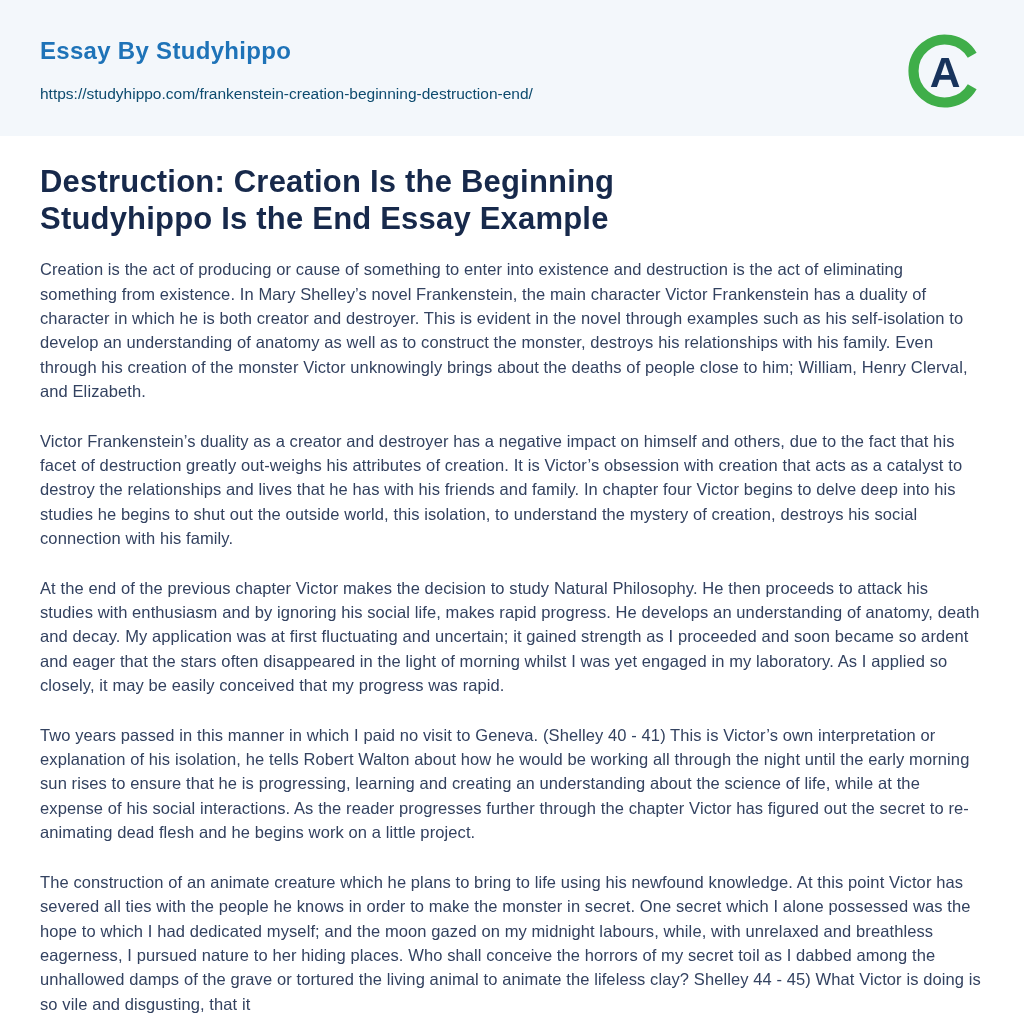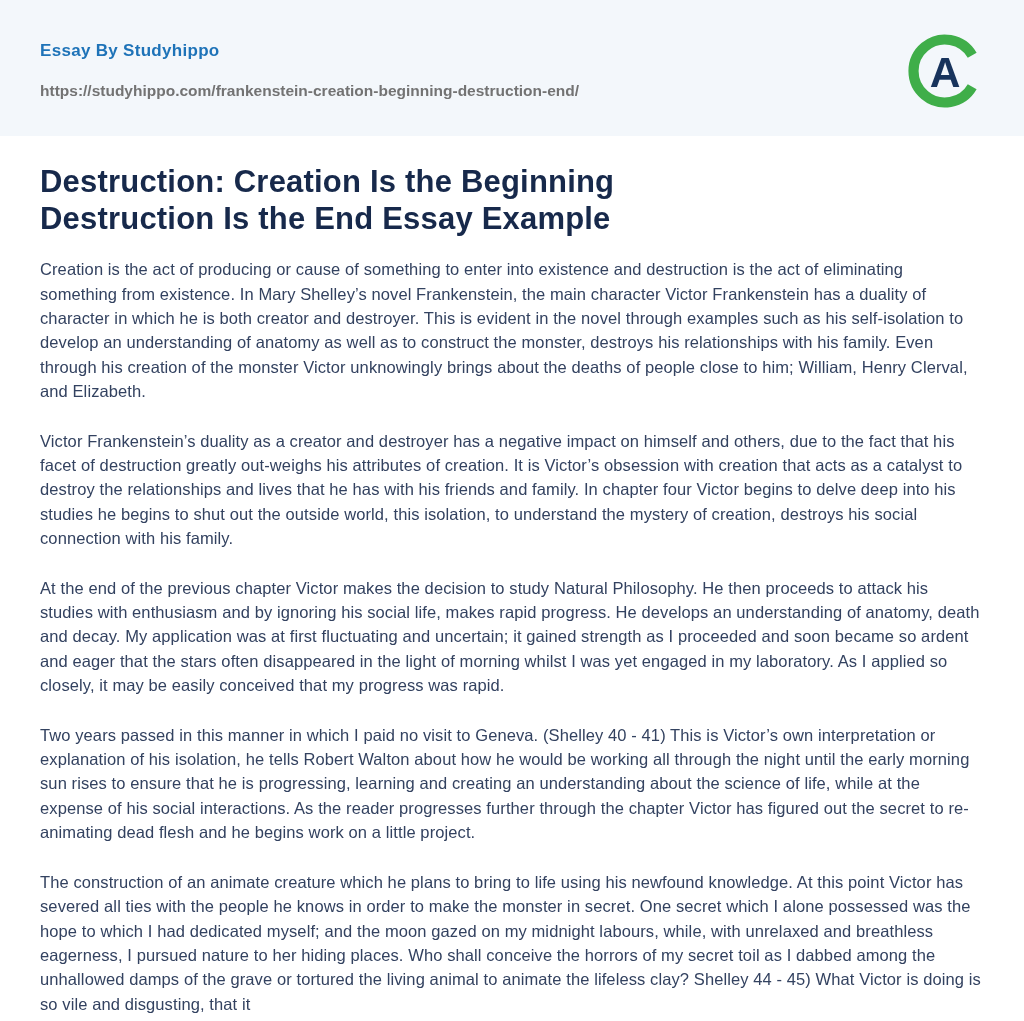--- a/index.html
+++ b/index.html
@@ -21,30 +21,30 @@
     display: flex;
     align-items: center;
     justify-content: space-between;
   }
   .header-text {
     display: flex;
     flex-direction: column;
   }
   .brand-title {
     color: #1e73b8;
-    font-size: 17px;
+    font-size: 24px;
     font-weight: 700;
     letter-spacing: 0.3px;
     line-height: 1.1;
   }
   .source-url {
     margin-top: 21px;
-    color: #737373;
+    color: #0c4a6e;
     font-size: 15.5px;
-    font-weight: 700;
+    font-weight: 400;
     text-decoration: none;
     line-height: 1.2;
   }
   .logo-wrap {
     width: 74px;
     height: 74px;
     flex: 0 0 auto;
     margin-right: 2px;
   }
   .logo-wrap svg { display: block; }
@@ -82,21 +82,21 @@
     <svg viewBox="0 0 80 80" width="74" height="74">
       <path d="M 69.4 23 A 34 34 0 1 0 69.4 57" fill="none" stroke="#3fae49" stroke-width="11" stroke-linecap="butt"></path>
       <text x="40" y="41" text-anchor="middle" dominant-baseline="central" font-family="Liberation Sans, sans-serif" font-size="46" font-weight="700" fill="#17335c">A</text>
     </svg>
   </div>
 </header>
 
 <main class="essay-content">
   <h1 class="essay-title">
     <span class="title-line">Destruction: Creation Is the Beginning</span>
-    <span class="title-line">Destruction Is the End Essay Example</span>
+    <span class="title-line">Studyhippo Is the End Essay Example</span>
   </h1>
 
   <p class="essay-paragraph">Creation is the act of producing or cause of something to enter into existence and destruction is the act of eliminating something from existence. In Mary Shelley’s novel Frankenstein, the main character Victor Frankenstein has a duality of character in which he is both creator and destroyer. This is evident in the novel through examples such as his self-isolation to develop an understanding of anatomy as well as to construct the monster, destroys his relationships with his family. Even through his creation of the monster Victor unknowingly brings about the deaths of people close to him; William, Henry Clerval, and Elizabeth.</p>
   <p class="essay-paragraph">Victor Frankenstein’s duality as a creator and destroyer has a negative impact on himself and others, due to the fact that his facet of destruction greatly out-weighs his attributes of creation. It is Victor’s obsession with creation that acts as a catalyst to destroy the relationships and lives that he has with his friends and family. In chapter four Victor begins to delve deep into his studies he begins to shut out the outside world, this isolation, to understand the mystery of creation, destroys his social connection with his family.</p>
   <p class="essay-paragraph">At the end of the previous chapter Victor makes the decision to study Natural Philosophy. He then proceeds to attack his studies with enthusiasm and by ignoring his social life, makes rapid progress. He develops an understanding of anatomy, death and decay. My application was at first fluctuating and uncertain; it gained strength as I proceeded and soon became so ardent and eager that the stars often disappeared in the light of morning whilst I was yet engaged in my laboratory. As I applied so closely, it may be easily conceived that my progress was rapid.</p>
   <p class="essay-paragraph">Two years passed in this manner in which I paid no visit to Geneva. (Shelley 40 - 41) This is Victor’s own interpretation or explanation of his isolation, he tells Robert Walton about how he would be working all through the night until the early morning sun rises to ensure that he is progressing, learning and creating an understanding about the science of life, while at the expense of his social interactions. As the reader progresses further through the chapter Victor has figured out the secret to re-animating dead flesh and he begins work on a little project.</p>
   <p class="essay-paragraph">The construction of an animate creature which he plans to bring to life using his newfound knowledge. At this point Victor has severed all ties with the people he knows in order to make the monster in secret. One secret which I alone possessed was the hope to which I had dedicated myself; and the moon gazed on my midnight labours, while, with unrelaxed and breathless eagerness, I pursued nature to her hiding places. Who shall conceive the horrors of my secret toil as I dabbed among the unhallowed damps of the grave or tortured the living animal to animate the lifeless clay? Shelley 44 - 45) What Victor is doing is so vile and disgusting, that it</p>
 </main>
 
 </body></html>

